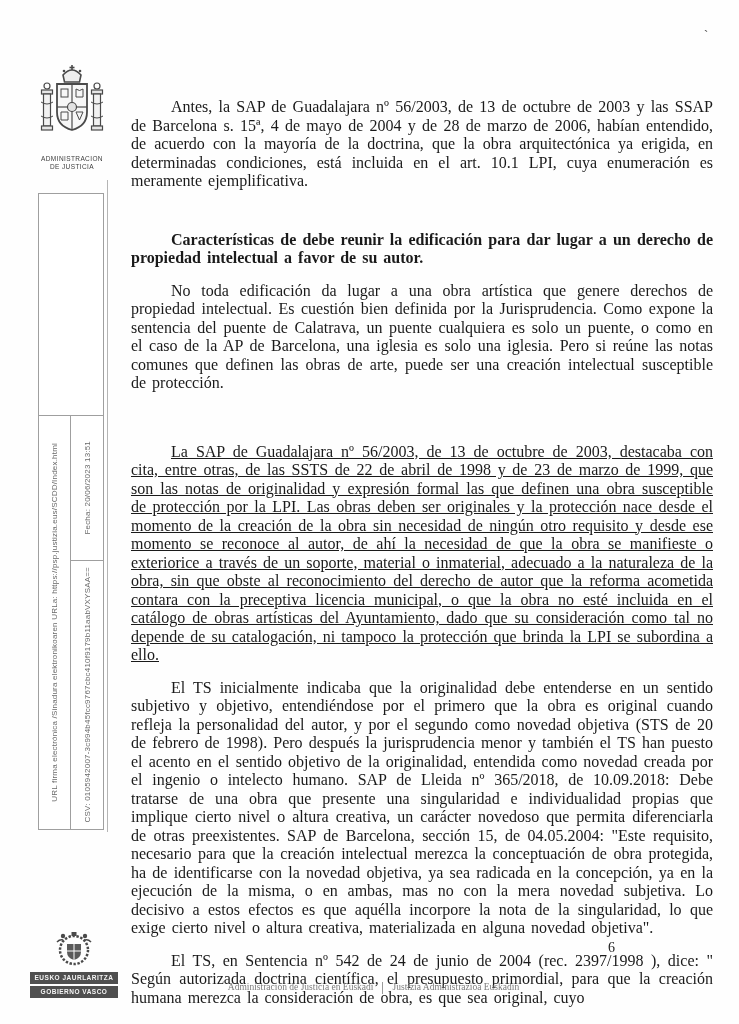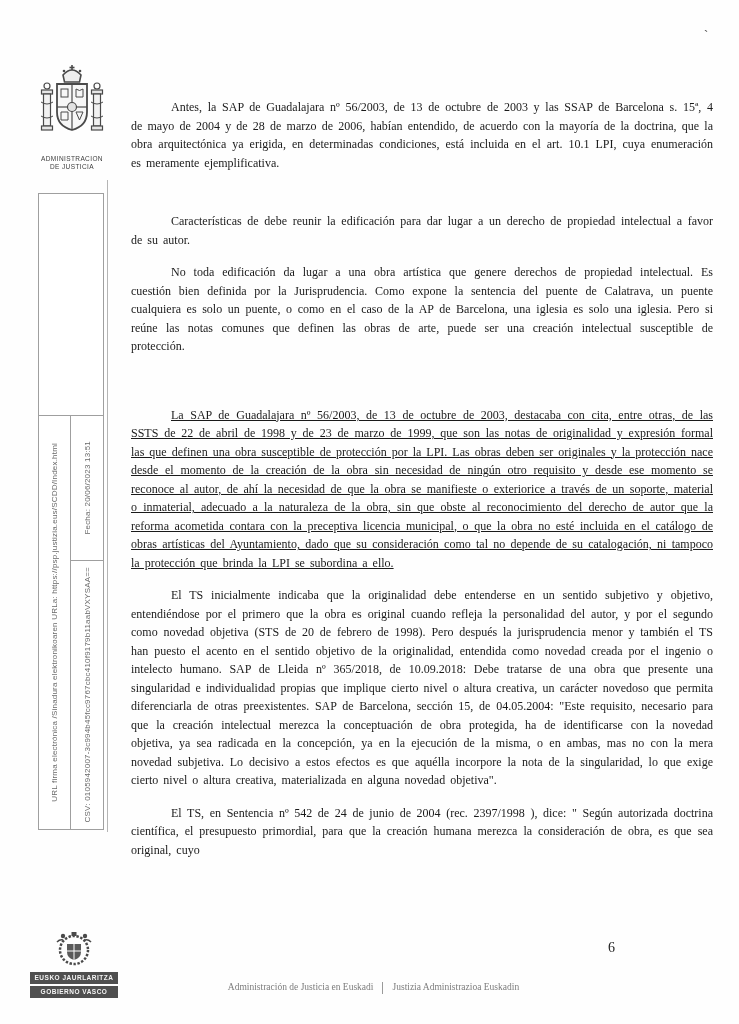--- a/index.html
+++ b/index.html
@@ -33,24 +33,24 @@
   .vtext {
     writing-mode:vertical-rl; transform:rotate(180deg); white-space:nowrap;
     font-family:"Liberation Sans","DejaVu Sans",sans-serif;
     font-size:8px; color:#6a6a6a; letter-spacing:.2px;
   }
   .edge-line { position:absolute; left:107px; top:180px; width:1px; height:652px; background:#b5b5b5; }
 
   
   .doc {
     position:absolute; left:131px; top:98px; width:582px;
-    font-size:12px; line-height:18.5px; text-align:justify; word-spacing:2px;
+    font-size:16px; line-height:18.5px; text-align:justify; word-spacing:2px;
   }
   .doc p { text-indent:40px; margin:0 0 14px 0; }
-  .doc p.heading { font-weight:normal;margin-top:40px; }
+  .doc p.heading { font-weight:bold;margin-top:40px; }
   .doc p.gap-before { margin-top:50px;text-decoration:underline; }
   .doc p.last { margin-bottom:0; }
 
   .page-number { position:absolute; left:608px; top:940px; font-size:14px; color:#222; }
   .top-right-mark { position:absolute; left:704px; top:28px; font-size:13px; color:#555;
     font-family:"Liberation Sans","DejaVu Sans",sans-serif; }
 
   
   .footer-logo { position:absolute; left:30px; top:930px; width:88px; text-align:center; }
   .footer-logo .bar {

